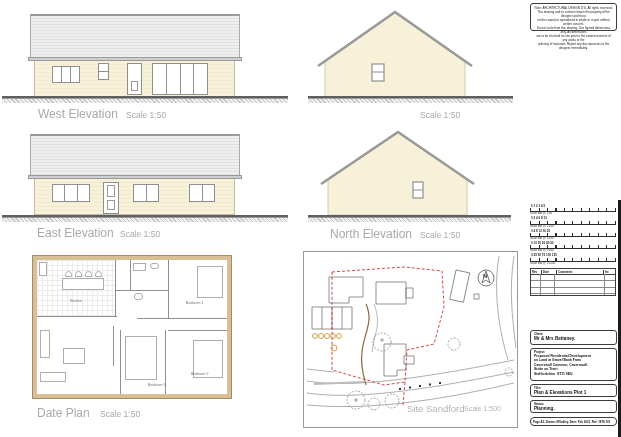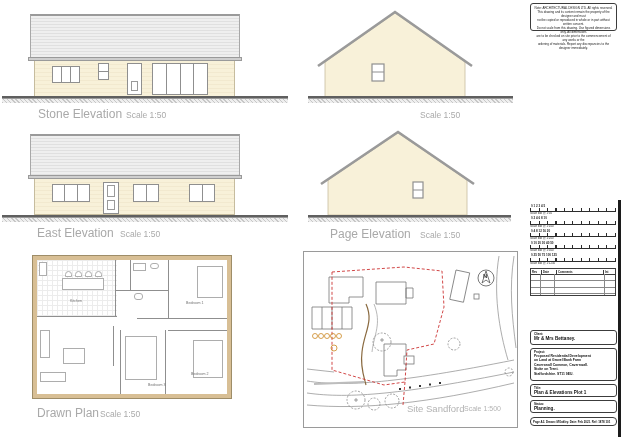--- a/index.html
+++ b/index.html
@@ -78,21 +78,21 @@
       <span class="pnl"></span>
     </div>
   <div class="abs panes" style="left:152px;top:63px;width:56px;height:32px">
       <i></i>
       <i></i>
       <i></i>
       <i></i>
     </div>
   <div class="abs groundline" style="left:2px;top:96px;width:286px"></div>
   <div class="abs hatch" style="left:2px;top:98px;width:286px"></div>
-  <div class="abs elev-label" style="left:38px;top:107px">Stone Elevation</div>
+  <div class="abs elev-label" style="left:38px;top:107px">West Elevation</div>
   <div class="abs elev-scale" style="left:126px;top:110px">Scale 1:50</div>
 
   <svg class="abs" style="left:300px;top:8px" width="220" height="92" viewBox="0 0 220 92">
     <polygon points="25,89 25,54 95,5 165,54 165,89" fill="#f8f1d9" stroke="#c6bc9e" stroke-width="0.8"></polygon>
     <path d="M18,58 L95,4 L172,58" fill="none" stroke="#9a9a9a" stroke-width="2.6"></path>
     <rect x="72" y="56" width="12" height="17" fill="#fff" stroke="#8f8f8f" stroke-width="1.2"></rect>
     <line x1="72" y1="64" x2="84" y2="64" stroke="#8f8f8f" stroke-width="1"></line>
   </svg>
   <div class="abs groundline" style="left:308px;top:96px;width:205px"></div>
   <div class="abs hatch" style="left:308px;top:98px;width:205px"></div>
@@ -124,21 +124,21 @@
   <div class="abs elev-scale" style="left:120px;top:229px">Scale 1:50</div>
 
   <svg class="abs" style="left:300px;top:128px" width="220" height="90" viewBox="0 0 220 90">
     <polygon points="28,87 28,52 98,5 167,52 167,87" fill="#f8f1d9" stroke="#c6bc9e" stroke-width="0.8"></polygon>
     <path d="M21,56 L98,4 L174,56" fill="none" stroke="#9a9a9a" stroke-width="2.6"></path>
     <rect x="113" y="54" width="10" height="16" fill="#fff" stroke="#8f8f8f" stroke-width="1.2"></rect>
     <line x1="113" y1="62" x2="123" y2="62" stroke="#8f8f8f" stroke-width="1"></line>
   </svg>
   <div class="abs groundline" style="left:308px;top:215px;width:203px"></div>
   <div class="abs hatch" style="left:308px;top:217px;width:203px"></div>
-  <div class="abs elev-label" style="left:330px;top:227px">Page Elevation</div>
+  <div class="abs elev-label" style="left:330px;top:227px">North Elevation</div>
   <div class="abs elev-scale" style="left:420px;top:230px">Scale 1:50</div>
 
   <div id="plan" class="abs" style="left:33px;top:256px;width:198px;height:142px">
 
     <div class="abs kgrid" style="left:0;top:0;width:80px;height:56px"></div>
 
     <div class="abs pwall" style="left:78px;top:0;width:1px;height:57px"></div>
     <div class="abs pwall" style="left:0;top:56px;width:80px;height:1px"></div>
     <div class="abs pwall" style="left:93px;top:0;width:1px;height:31px"></div>
     <div class="abs pwall" style="left:78px;top:30px;width:53px;height:1px"></div>
@@ -162,21 +162,21 @@
     <div class="abs furn" style="left:156px;top:80px;width:30px;height:38px"></div>
     <div class="abs furn" style="left:88px;top:76px;width:32px;height:44px"></div>
     <div class="abs furn" style="left:3px;top:70px;width:10px;height:28px"></div>
     <div class="abs furn" style="left:26px;top:88px;width:22px;height:16px"></div>
     <div class="abs furn" style="left:3px;top:112px;width:26px;height:10px"></div>
   </div>
   <div class="abs room-label" style="left:70px;top:299px">Kitchen</div>
   <div class="abs room-label" style="left:186px;top:301px">Bedroom 1</div>
   <div class="abs room-label" style="left:191px;top:372px">Bedroom 2</div>
   <div class="abs room-label" style="left:148px;top:383px">Bedroom 3</div>
-  <div class="abs elev-label" style="left:37px;top:406px">Drawn Plan</div>
+  <div class="abs elev-label" style="left:37px;top:406px">Date Plan</div>
   <div class="abs elev-scale" style="left:100px;top:409px">Scale 1:50</div>
 
   <div id="site" class="abs" style="left:303px;top:251px;width:215px;height:177px">
     <svg width="213" height="175" viewBox="0 0 213 175">
 
       <g stroke="#8a8a8a" stroke-width="0.7" fill="none">
         <path d="M3,129 C40,135 95,131 210,108"></path>
         <path d="M3,141 C45,147 100,142 210,120"></path>
         <path d="M3,153 C60,158 125,151 210,131"></path>
         <path d="M195,4 C189,40 195,78 204,108"></path>

